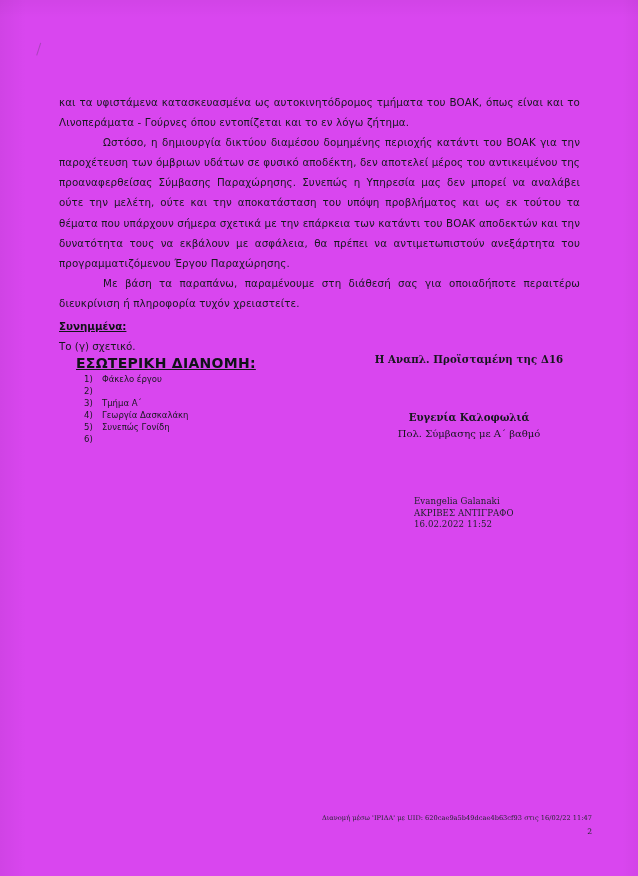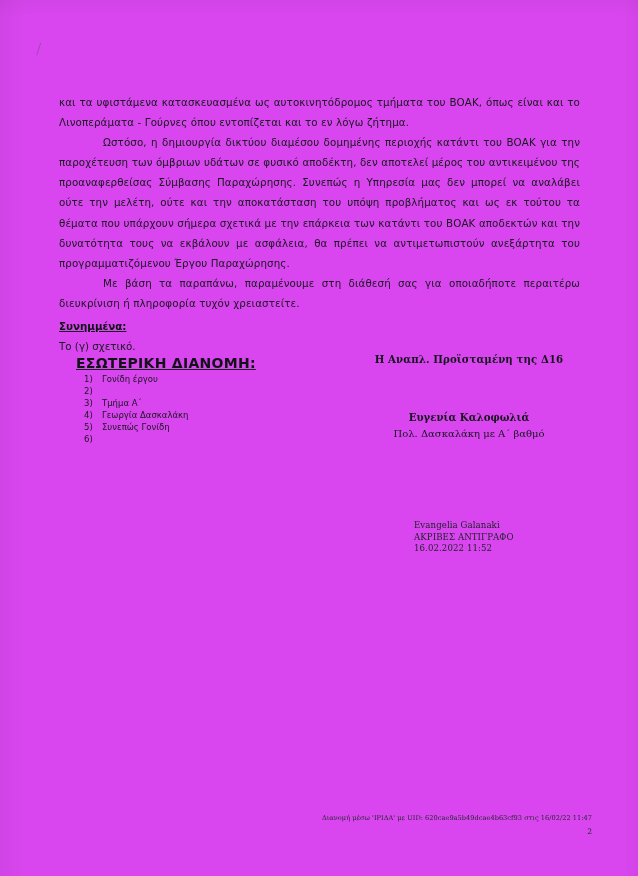--- a/index.html
+++ b/index.html
@@ -159,21 +159,21 @@
   }
   .sig-title {
     font-size: 10.0px;
     line-height: 15px;
     margin-top: 1px;
   }
 
   .stamp-block {
     position: absolute;
     left: 414px;
-    top: 520px;
+    top: 496px;
     font-family: "DejaVu Serif", serif;
     font-size: 8.6px;
     line-height: 11.6px;
     color: #20232a;
     letter-spacing: 0.01em;
     text-align: left;
   }
 
   .footer-line {
     position: absolute;
@@ -218,21 +218,21 @@
       <span class="attach-title">Συνημμένα:</span>
     </div>
     <div class="attach-text">Το (γ) σχετικό.</div>
   </div>
 
   <div class="dist-block">
     <span class="dist-title">ΕΣΩΤΕΡΙΚΗ ΔΙΑΝΟΜΗ:</span>
     <ul class="dist-list">
       <li class="dist-item">
         <span class="dist-num">1)</span>
-        <span class="dist-label">Γονίδη έργου</span>
+        <span class="dist-label">Φάκελο έργου</span>
       </li>
       <li class="dist-item">
         <span class="dist-num">2)</span>
       </li>
       <li class="dist-item">
         <span class="dist-num">3)</span>
         <span class="dist-label">Τμήμα Α΄</span>
       </li>
       <li class="dist-item">
         <span class="dist-num">4)</span>
@@ -245,21 +245,21 @@
       <li class="dist-item">
         <span class="dist-num">6)</span>
       </li>
     </ul>
   </div>
 
   <div class="sig-block">
     <div class="sig-role">Η Αναπλ. Προϊσταμένη της Δ16</div>
     <div class="sig-name-wrap">
       <div class="sig-name">Ευγενία Καλοφωλιά</div>
-      <div class="sig-title">Πολ. Δασκαλάκη με Α΄ βαθμό</div>
+      <div class="sig-title">Πολ. Σύμβασης με Α΄ βαθμό</div>
     </div>
   </div>
 
   <div class="stamp-block">
     <div>Evangelia Galanaki</div>
     <div>ΑΚΡΙΒΕΣ ΑΝΤΙΓΡΑΦΟ</div>
     <div>16.02.2022 11:52</div>
   </div>
 
   <div class="footer-line">Διανομή μέσω 'ΙΡΙΔΑ' με UID: 620cae9a5b49dcae4b63cf93 στις 16/02/22 11:47</div>

